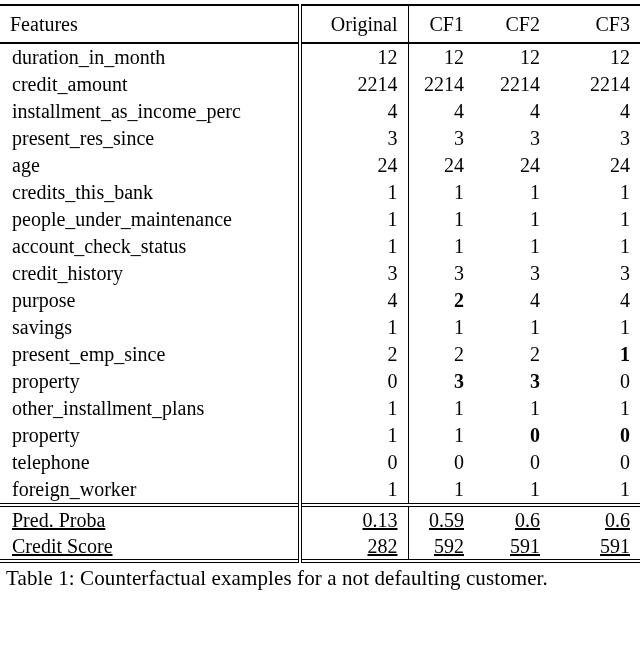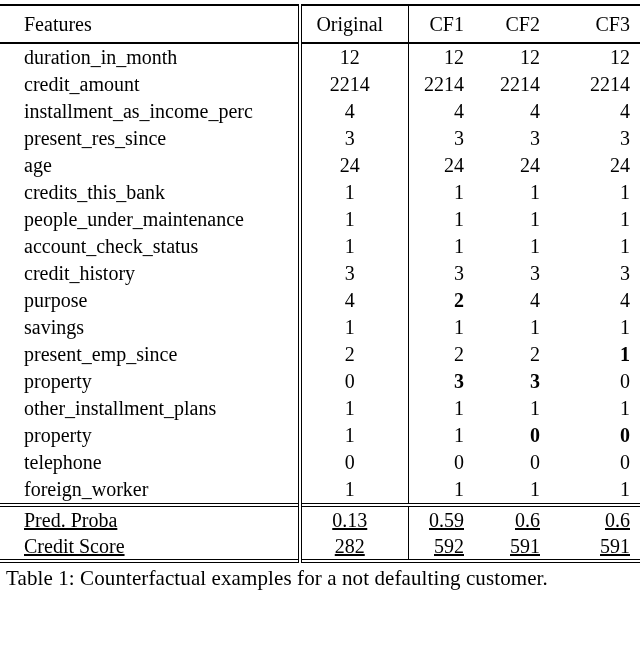--- a/index.html
+++ b/index.html
@@ -41,29 +41,28 @@
   }
   thead th {
     height: 36px;
     border-bottom: 2px solid #000;
     vertical-align: middle;
   }
   .feature {
     text-align: left;
     border-right: 4px double #000;
   }
-  th.feature { padding-left: 24px; }
-  td.feature { padding-left: 24px; }
+  th.feature { padding-left: 10px; }
+  td.feature { padding-left: 12px; }
   .val {
     text-align: right;
     padding-right: 10px;
   }
   .original {
     border-right: 1.5px solid #000;
-    text-align: center;
   }
   tbody#body-rows td { height: 27px; }
   tbody.summary td { height: 26px; text-decoration: underline; }
   tbody.summary tr:first-child td { border-top: 4px double #000; }
   .bold { font-weight: bold; }
 
   .caption {
     font-size: 21px;
     padding: 3px 0 0 6px;
     letter-spacing: 0.1px;

